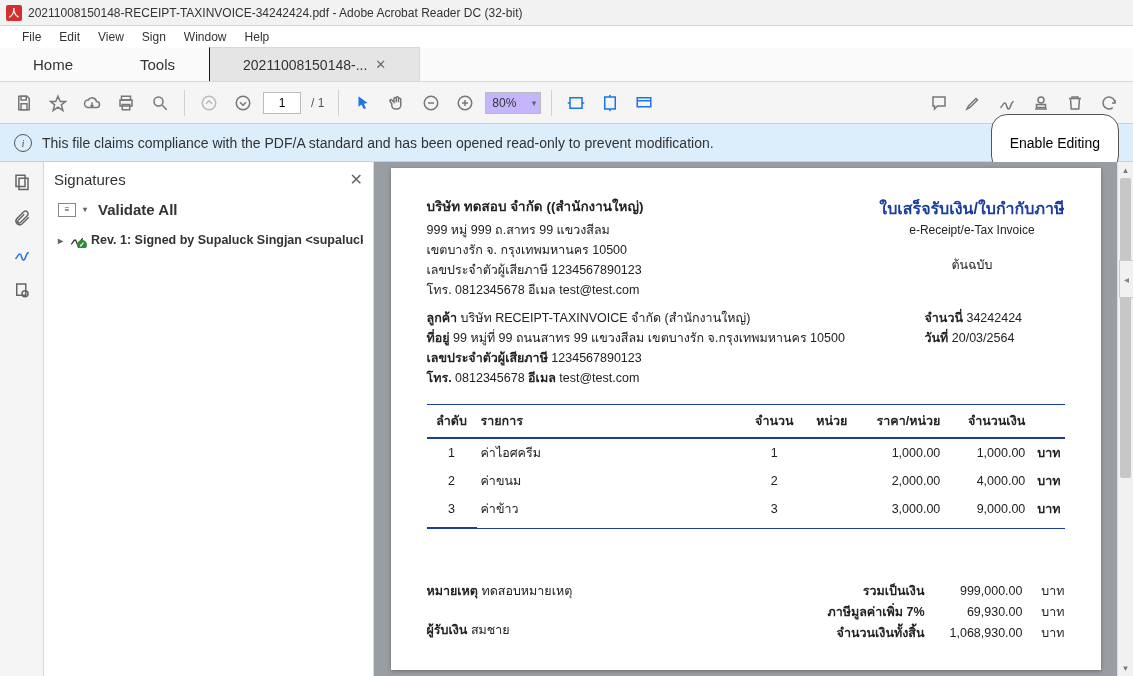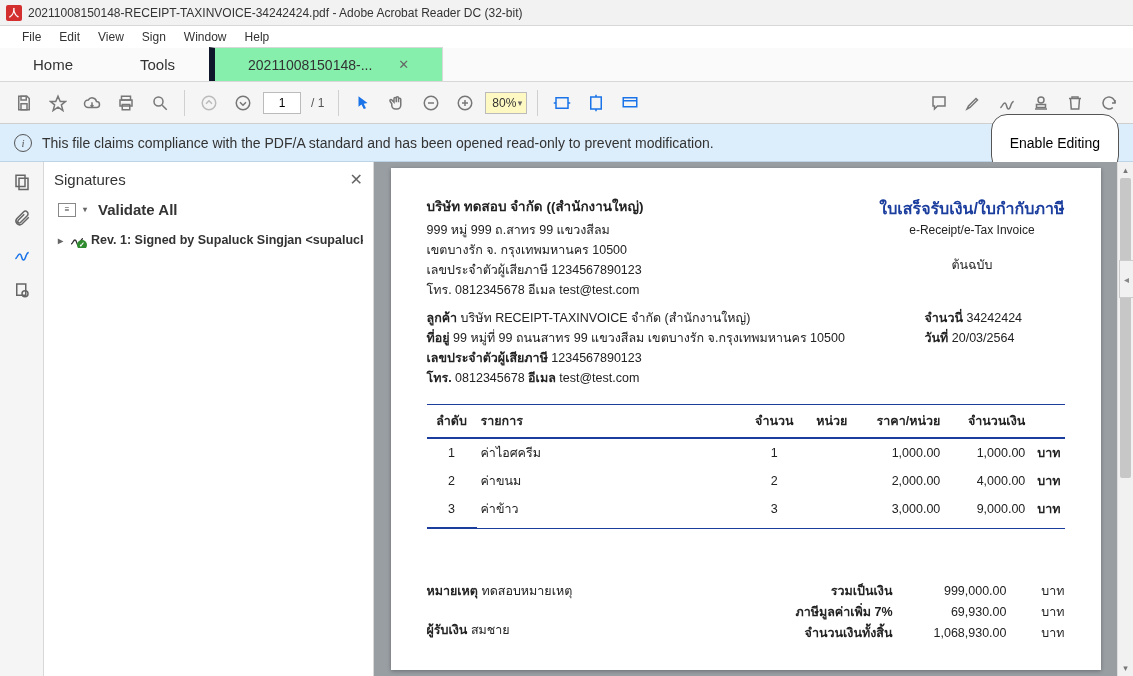--- a/index.html
+++ b/index.html
@@ -11,31 +11,31 @@
 .titlebar .title { font-size: 12px; color: #333; }
 
 
 .menubar { height: 22px; background: #fff; display: flex; align-items: center; padding: 0 14px; gap: 2px; font-size: 12px; }
 .menubar .menuitem { padding: 2px 8px; cursor: pointer; }
 
 
 .tabbar { height: 34px; background: #fafafa; border-bottom: 1px solid #d8d8d8; display: flex; align-items: stretch; }
 .tab { padding: 0 33px; display: flex; align-items: center; font-size: 15px; color: #333; cursor: pointer; border-right: 1px solid transparent; }
 .tab.home, .tab.tools { font-size: 15px; }
-.tab.doc { background: #86efac; border-left: 6px solid #0f172a; border-right: 1px solid #d8d8d8; border-top: 1px solid #d8d8d8; margin-top: -1px; font-size: 14px; gap: 26px; }
+.tab.doc { background: #e5e5e5; border-left: 1px solid #0f172a; border-right: 1px solid #d8d8d8; border-top: 1px solid #d8d8d8; margin-top: -1px; font-size: 14px; gap: 8px; }
 .tab .closex { color: #666; font-size: 13px; cursor: pointer; }
 
 
 .toolbar { height: 42px; background: #f5f5f5; border-bottom: 1px solid #cfcfcf; display: flex; align-items: center; padding: 0 10px; gap: 6px; }
 .tbtn { width: 28px; height: 28px; display: flex; align-items: center; justify-content: center; color: #555; cursor: pointer; border-radius: 2px; }
 .tbtn svg { width: 18px; height: 18px; }
 .tsep { width: 1px; height: 26px; background: #d0d0d0; margin: 0 4px; }
 .pagebox { width: 38px; height: 22px; border: 1px solid #bbb; text-align: center; font-size: 12px; }
 .pageof { font-size: 12px; color: #555; margin: 0 4px; }
-.zoombox { height: 22px; border: 1px solid #bbb; font-size: 12px; padding: 0 10px 0 6px; background: #fef9c3; position: relative; display: flex; align-items: center; }
+.zoombox { height: 22px; border: 1px solid #bbb; font-size: 12px; padding: 0 24px 0 6px; background: #c4b5fd; position: relative; display: flex; align-items: center; }
 .zoombox::after { content: "▾"; position: absolute; right: 4px; font-size: 9px; color: #666; }
 .tbtn.blue svg { stroke: #1a73e8; fill: none; }
 .tbtn.arrow svg { fill: #1a73e8; }
 .toolbar-spacer { flex: 1; }
 
 
 .banner { height: 38px; background: #dcedfb; border-bottom: 1px solid #bcd4e6; display: flex; align-items: center; padding: 0 14px; gap: 10px; font-size: 14px; color: #333; }
 .banner .info-icon { width: 18px; height: 18px; border: 1.5px solid #555; border-radius: 50%; display: flex; align-items: center; justify-content: center; font-size: 11px; font-style: italic; font-family: Georgia, serif; color: #555; }
 .banner .spacer { flex: 1; }
 .banner .enable-btn { padding: 20px 18px; border: 1px solid #555; border-radius: 16px; background: #fff; font-size: 14px; cursor: pointer; }
@@ -82,21 +82,21 @@
 .page table tbody td { padding: 4px 4px; font-size: 12.5px; }
 .page table tbody tr:last-child td { padding-bottom: 8px; }
 .page table.items tbody::after { content: ""; display: block; border-bottom: 1px solid #1a3d9e; }
 .page .tblborder { border-bottom: 1px solid #1a3d9e; height: 0; }
 .page th.l, .page td.l { text-align: left; }
 .page th.c, .page td.c { text-align: center; }
 .page th.r, .page td.r { text-align: right; }
 .page .footer { display: flex; justify-content: space-between; margin-top: 52px; line-height: 1.7; }
 .page .footer .fl b { font-weight: 700; }
 .page .footer .fr { text-align: right; }
-.page .footer .fr .row { display: flex; justify-content: flex-end; gap: 28px; }
+.page .footer .fr .row { display: flex; justify-content: flex-end; gap: 12px; }
 .page .footer .fr .row .lbl { font-weight: 700; min-width: 120px; text-align: right; }
 .page .footer .fr .row .val { min-width: 86px; text-align: right; }
 .page .footer .fr .row .cur { width: 30px; }
 
 
 .rightgrab { position: absolute; right: 0; top: 260px; width: 14px; height: 38px; background: #f1f1f1; border: 1px solid #ccc; border-right: none; display: flex; align-items: center; justify-content: center; font-size: 10px; color: #888; cursor: pointer; }
 
 
 .vscroll { width: 16px; background: #f1f1f1; border-left: 1px solid #ddd; display: flex; flex-direction: column; }
 .vscroll .arr { height: 16px; display: flex; align-items: center; justify-content: center; font-size: 9px; color: #777; cursor: pointer; }

